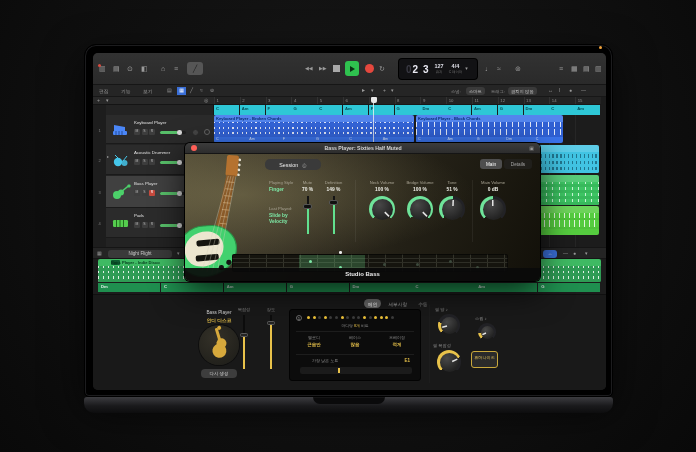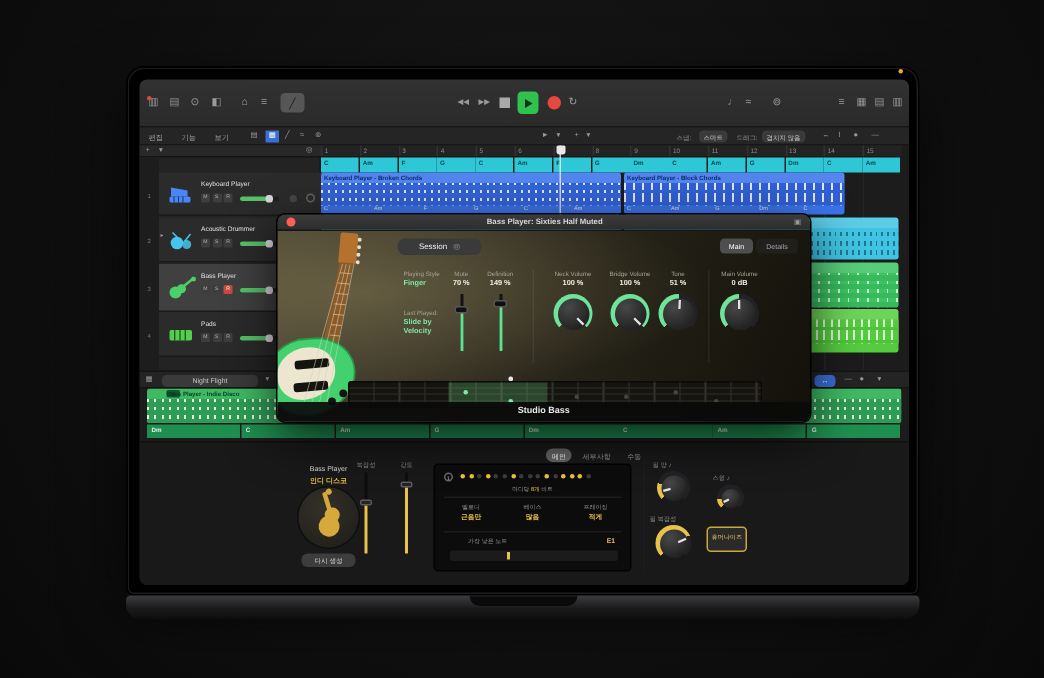--- a/index.html
+++ b/index.html
@@ -185,20 +185,26 @@
 
         <div class="abs icn sm" style="left:212px;top:13px">◀◀</div>
         <div class="abs icn sm" style="left:226px;top:13px">▶▶</div>
         <div class="stop-btn"></div>
         <div class="play-btn">
             <i></i>
           </div>
         <div class="rec-btn"></div>
         <div class="abs icn" style="left:286px;top:12px">↻</div>
 
+        <div class="lcd">
+          <span class="pos"><span class="ghost">0</span><span>2 3</span></span>
+          <span class="blk"><span class="v">127</span><br><span class="s">유지</span></span>
+          <span class="blk"><span class="v">4/4</span><br><span class="s">C 메이저</span></span>
+          <span class="blk icn sm" style="margin-left:3px">▾</span>
+        </div>
 
         <div class="abs icn" style="left:392px;top:12px">♩</div>
         <div class="abs icn" style="left:404px;top:12px">≈</div>
         <div class="abs icn" style="left:422px;top:12px">⊚</div>
         <div class="abs icn" style="left:466px;top:12px">≡</div>
         <div class="abs icn" style="left:478px;top:12px">▦</div>
         <div class="abs icn" style="left:490px;top:12px">▤</div>
         <div class="abs icn" style="left:502px;top:12px">▥</div>
       </div>
 

